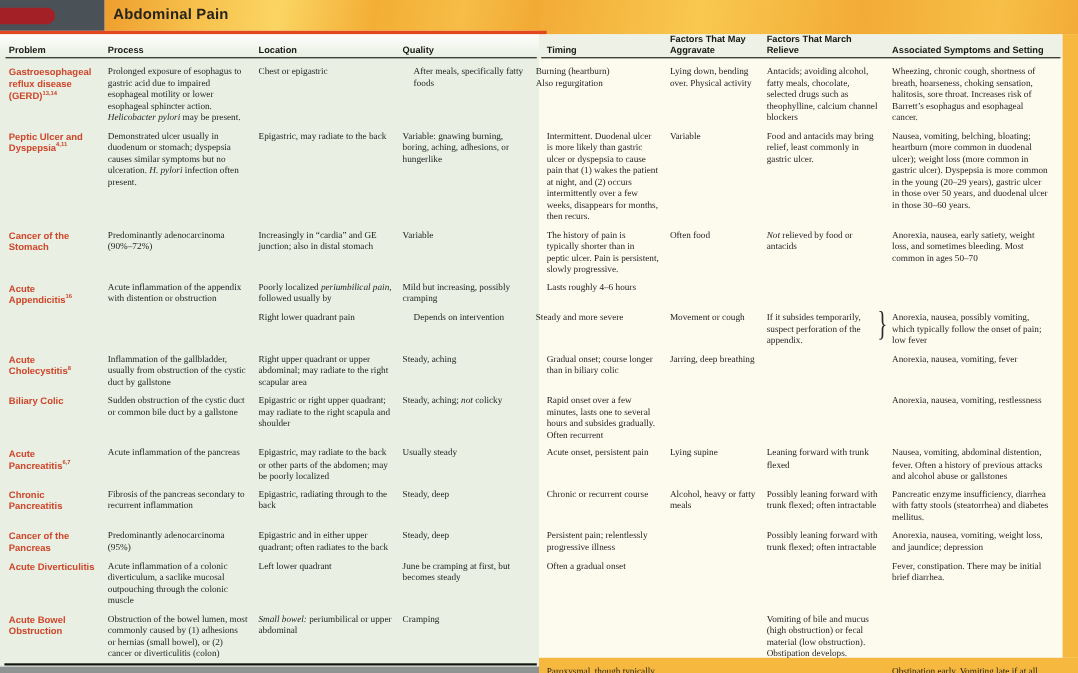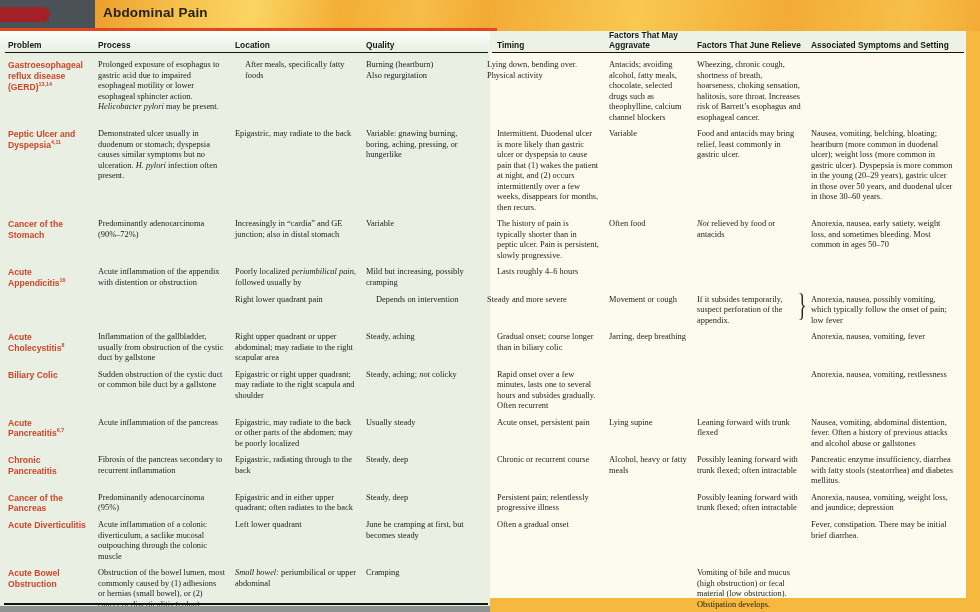--- a/index.html
+++ b/index.html
@@ -70,41 +70,42 @@
   <div class="banner-title">Abdominal Pain</div>
   <div class="red-rule"></div>
 
   <div class="headers grid8">
     <div class="th col-problem">Problem</div>
     <div class="th col-process">Process</div>
     <div class="th col-location">Location</div>
     <div class="th col-quality">Quality</div>
     <div class="th col-timing">Timing</div>
     <div class="th col-aggravate">Factors That May Aggravate</div>
-    <div class="th col-relieve">Factors That June Relieve</div>
+    <div class="th col-relieve">Factors That March Relieve</div>
     <div class="th col-associated">Associated Symptoms and Setting</div>
   </div>
   <div class="header-rule hr-left"></div>
   <div class="header-rule hr-right"></div>
 
   <div class="tbody">
       <div class="tr">
     <div class="td col-problem">Gastroesophageal reflux disease (GERD)<sup>13,14</sup></div>
     <div class="td col-process">Prolonged exposure of esophagus to gastric acid due to impaired esophageal motility or lower esophageal sphincter action. <i>Helicobacter pylori</i> may be present.</div>
+    <div class="td col-location">Chest or epigastric</div>
     <div class="td col-timing">After meals, specifically fatty foods</div>
     <div class="td col-quality">Burning (heartburn)<br>Also regurgitation</div>
     <div class="td col-aggravate">Lying down, bending over. Physical activity</div>
     <div class="td col-relieve">Antacids; avoiding alcohol, fatty meals, chocolate, selected drugs such as theophylline, calcium channel blockers</div>
     <div class="td col-associated">Wheezing, chronic cough, shortness of breath, hoarseness, choking sensation, halitosis, sore throat. Increases risk of Barrett’s esophagus and esophageal cancer.</div>
   </div>
       <div class="tr">
     <div class="td col-problem">Peptic Ulcer and Dyspepsia<sup>4,11</sup></div>
     <div class="td col-process">Demonstrated ulcer usually in duodenum or stomach; dyspepsia causes similar symptoms but no ulceration. <i>H. pylori</i> infection often present.</div>
     <div class="td col-location">Epigastric, may radiate to the back</div>
-    <div class="td col-quality">Variable: gnawing burning, boring, aching, pressing, or hungerlike</div>
+    <div class="td col-quality">Variable: gnawing burning, boring, aching, adhesions, or hungerlike</div>
     <div class="td col-timing">Intermittent. Duodenal ulcer is more likely than gastric ulcer or dyspepsia to cause pain that (1) wakes the patient at night, and (2) occurs intermittently over a few weeks, disappears for months, then recurs.</div>
     <div class="td col-aggravate">Variable</div>
     <div class="td col-relieve">Food and antacids may bring relief, least commonly in gastric ulcer.</div>
     <div class="td col-associated">Nausea, vomiting, belching, bloating; heartburn (more common in duodenal ulcer); weight loss (more common in gastric ulcer). Dyspepsia is more common in the young (20–29 years), gastric ulcer in those over 50 years, and duodenal ulcer in those 30–60 years.</div>
   </div>
       <div class="tr">
     <div class="td col-problem">Cancer of the Stomach</div>
     <div class="td col-process">Predominantly adenocarcinoma (90%–72%)</div>
     <div class="td col-location">Increasingly in “cardia” and GE junction; also in distal stomach</div>
     <div class="td col-quality">Variable</div>

